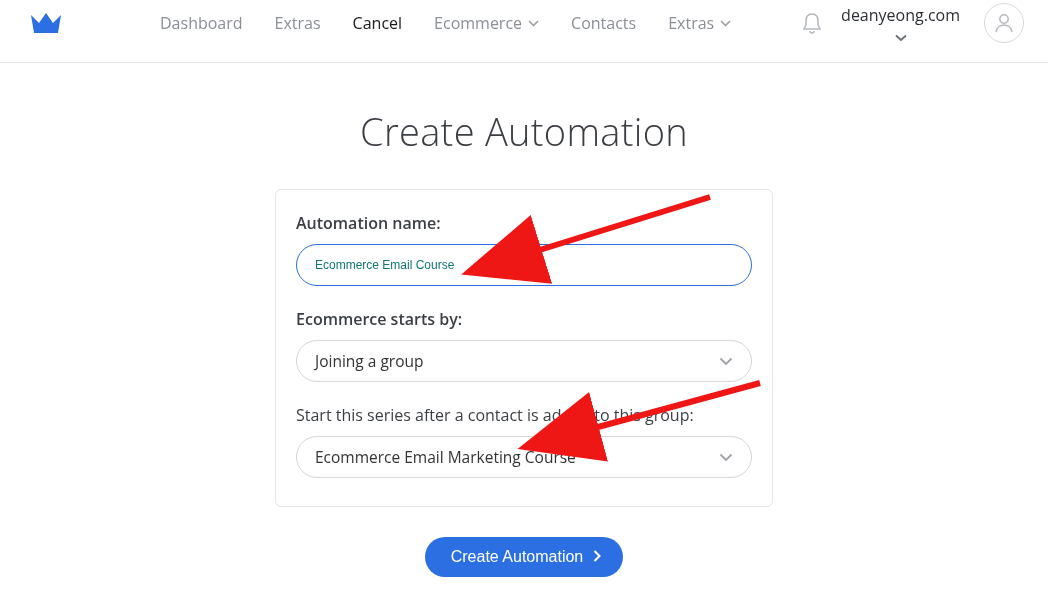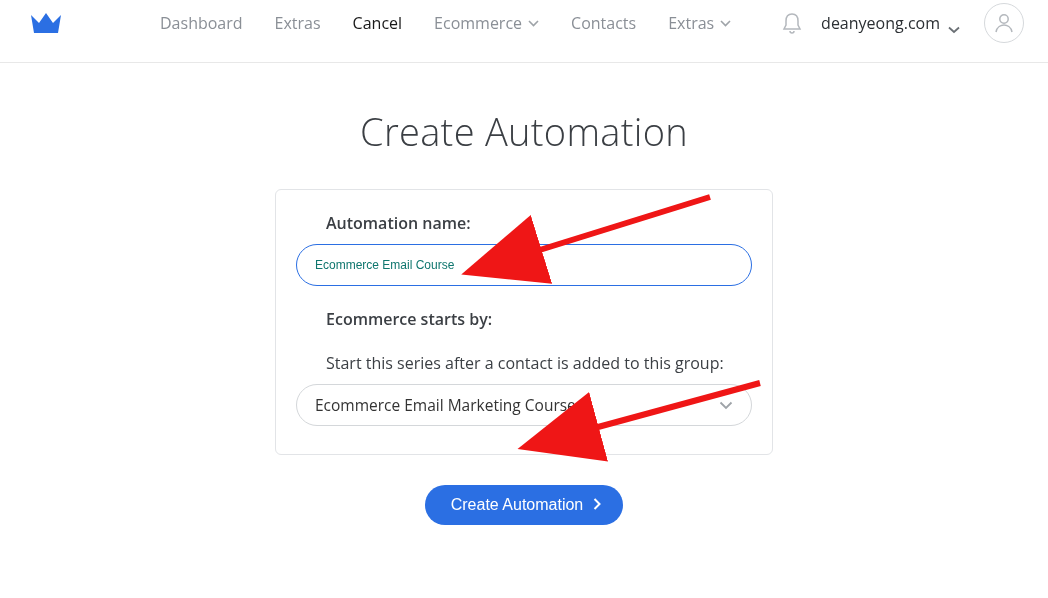--- a/index.html
+++ b/index.html
@@ -31,22 +31,22 @@
     display: flex; align-items: center; gap: 6px;
     font-weight: 400;
   }
   .nav-item.active { color: #1a1a1a; font-weight: 500; }
   .header-right {
     margin-left: auto;
     display: flex; align-items: center; gap: 18px;
   }
   .bell { width: 22px; height: 22px; color: #b4b8bd; cursor: pointer; display:flex;align-items:center;justify-content:center;}
   .account-switch {
-    display: flex; align-items: flex-end; gap: 8px;
-    color: #2b2f33; font-size: 16px; cursor: pointer;
+    display: flex; align-items: center; gap: 8px;
+    color: #2b2f33; font-size: 16px; cursor: pointer; flex-direction: column;
   }
   .avatar {
     width: 40px; height: 40px; border-radius: 50%;
     border: 1.5px solid #d6d9dc;
     display: flex; align-items: center; justify-content: center;
     margin-left: 6px;
     cursor: pointer;
   }
   .page-title {
     text-align: center;
@@ -62,21 +62,20 @@
     border: 1px solid #e2e4e7;
     border-radius: 6px;
     padding: 22px 20px 28px 20px;
     position: relative;
   }
   .field-label {
     font-size: 16px;
     font-weight: 600;
     color: #3b3f44;
     margin-bottom: 10px;
-    margin-left: 30px;
   }
   .field-label.normal { font-weight: 400; }
   .text-input {
     width: 100%;
     height: 42px;
     border: 1.5px solid #2b6fe3;
     border-radius: 22px;
     padding: 0 18px;
     font-size: 12px;
     color: #0f766e;
@@ -195,20 +194,28 @@
 
 <h1 class="page-title">Create Automation</h1>
 
 <div class="panel">
   <div class="group">
     <div class="field-label">Automation name:</div>
     <input class="text-input" value="Ecommerce Email Course" style="">
   </div>
   <div class="group">
     <div class="field-label">Ecommerce starts by:</div>
+    <div class="select">
+      <span>Joining a group</span>
+      <span class="chevron">
+        <svg width="14" height="9" viewBox="0 0 14 9" fill="none" stroke="#9ea3a8" stroke-width="1.8">
+            <path d="M1.5 1.5 L7 7 L12.5 1.5"></path>
+          </svg>
+      </span>
+    </div>
   </div>
   <div class="group">
     <div class="field-label normal">Start this series after a contact is added to this group:</div>
     <div class="select">
       <span>Ecommerce Email Marketing Course</span>
       <span class="chevron">
         <svg width="14" height="9" viewBox="0 0 14 9" fill="none" stroke="#9ea3a8" stroke-width="1.8">
             <path d="M1.5 1.5 L7 7 L12.5 1.5"></path>
           </svg>
       </span>

